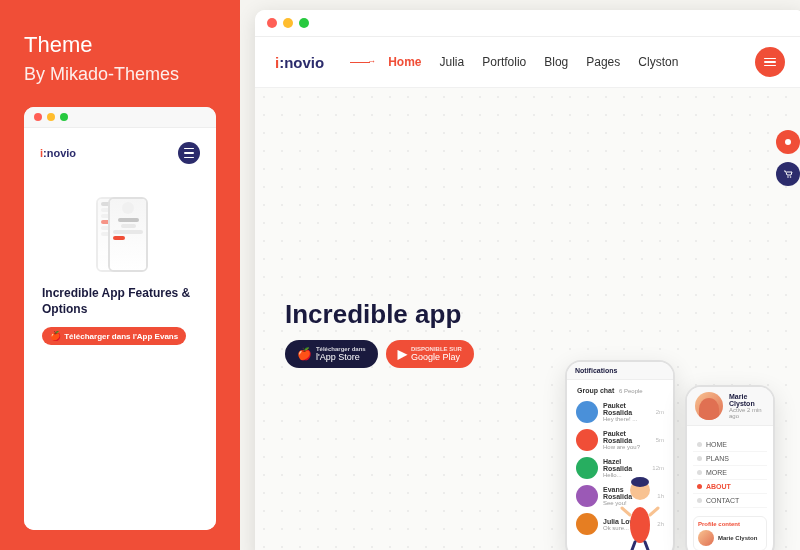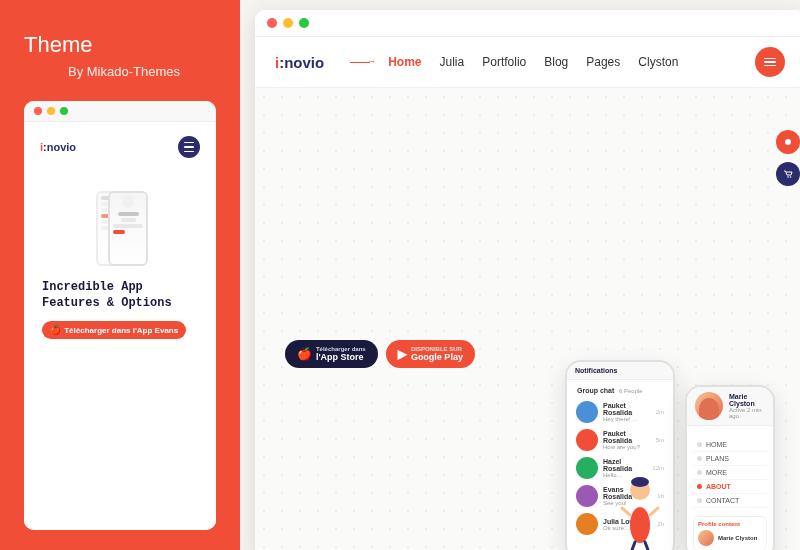--- a/index.html
+++ b/index.html
@@ -31,24 +31,23 @@
     }
     .brand-title span {
       color: white;
     }
     .brand-subtitle {
       font-size: 22px;
       font-weight: 400;
       margin-top: 2px;
     }
     .brand-by {
-      font-size: 13px;
+      font-size: 18px;
       margin-top: 6px;
       opacity: 0.9;
-      margin-left: 44px;
     }
 
     
     .mini-browser {
       background: white;
       border-radius: 10px;
       margin-top: 22px;
       overflow: hidden;
       flex: 1;
       display: flex;
@@ -148,21 +147,20 @@
     }
     .mini-phone-front {
       left: 50%;
       transform: translateX(-30%);
       bottom: 0;
       z-index: 2;
     }
 
     .mini-hero-text {
       padding: 8px 8px 4px;
-      font-family: Liberation Mono, monospace;
     }
     .mini-hero-text h3 {
       font-size: 12px;
       font-weight: 800;
       color: #1a1a3e;
       line-height: 1.3;
     }
     .mini-app-btn {
       margin: 6px 8px 0;
       background: #f04e37;
@@ -359,21 +357,21 @@
       color: white;
       border-radius: 20px;
       padding: 6px 12px;
       font-size: 8px;
       display: flex;
       align-items: center;
       gap: 4px;
       font-weight: 600;
     }
     .btn-label-top { font-size: 6px; opacity: 0.8; }
-    .btn-label-main { font-size: 9px; font-weight: 700; }
+    .btn-label-main { font-size: 9px; font-weight: 400; }
 
     
     .hero-phones {
       position: absolute;
       right: 30px;
       bottom: 0;
       display: flex;
       align-items: flex-end;
       gap: 10px;
     }
@@ -553,21 +551,21 @@
             <circle cx="7.5" cy="8" r="0.8" fill="white"></circle>
           </svg>
       </div>
     </div>
 
     <div class="big-hero">
       <div class="dot-pattern"></div>
 
       <div class="hero-text">
         <h1 class="hero-title">
-          <br>
+          <span>Incredible app</span><br>
         </h1>
         <div class="hero-buttons">
           <div class="btn-appstore">
             <span style="font-size:12px;">🍎</span>
             <div>
               <div class="btn-label-top">Télécharger dans</div>
               <div class="btn-label-main">l'App Store</div>
             </div>
           </div>
           <div class="btn-googleplay">

